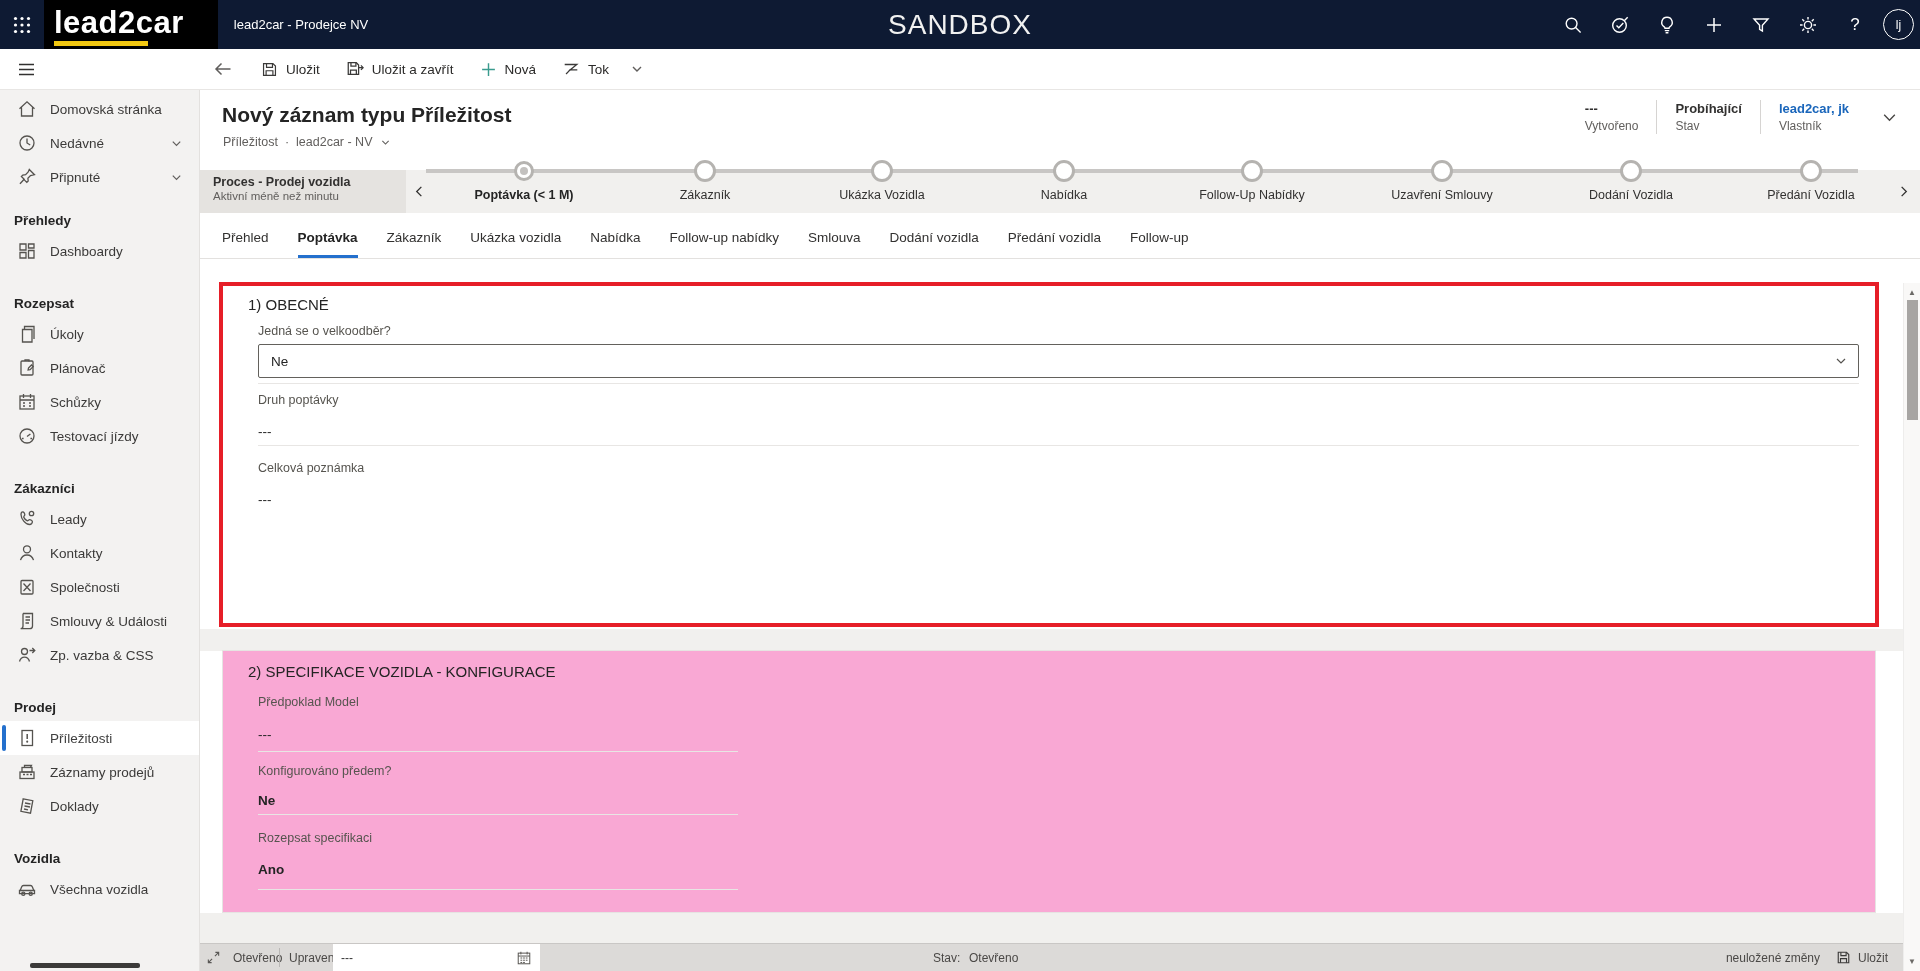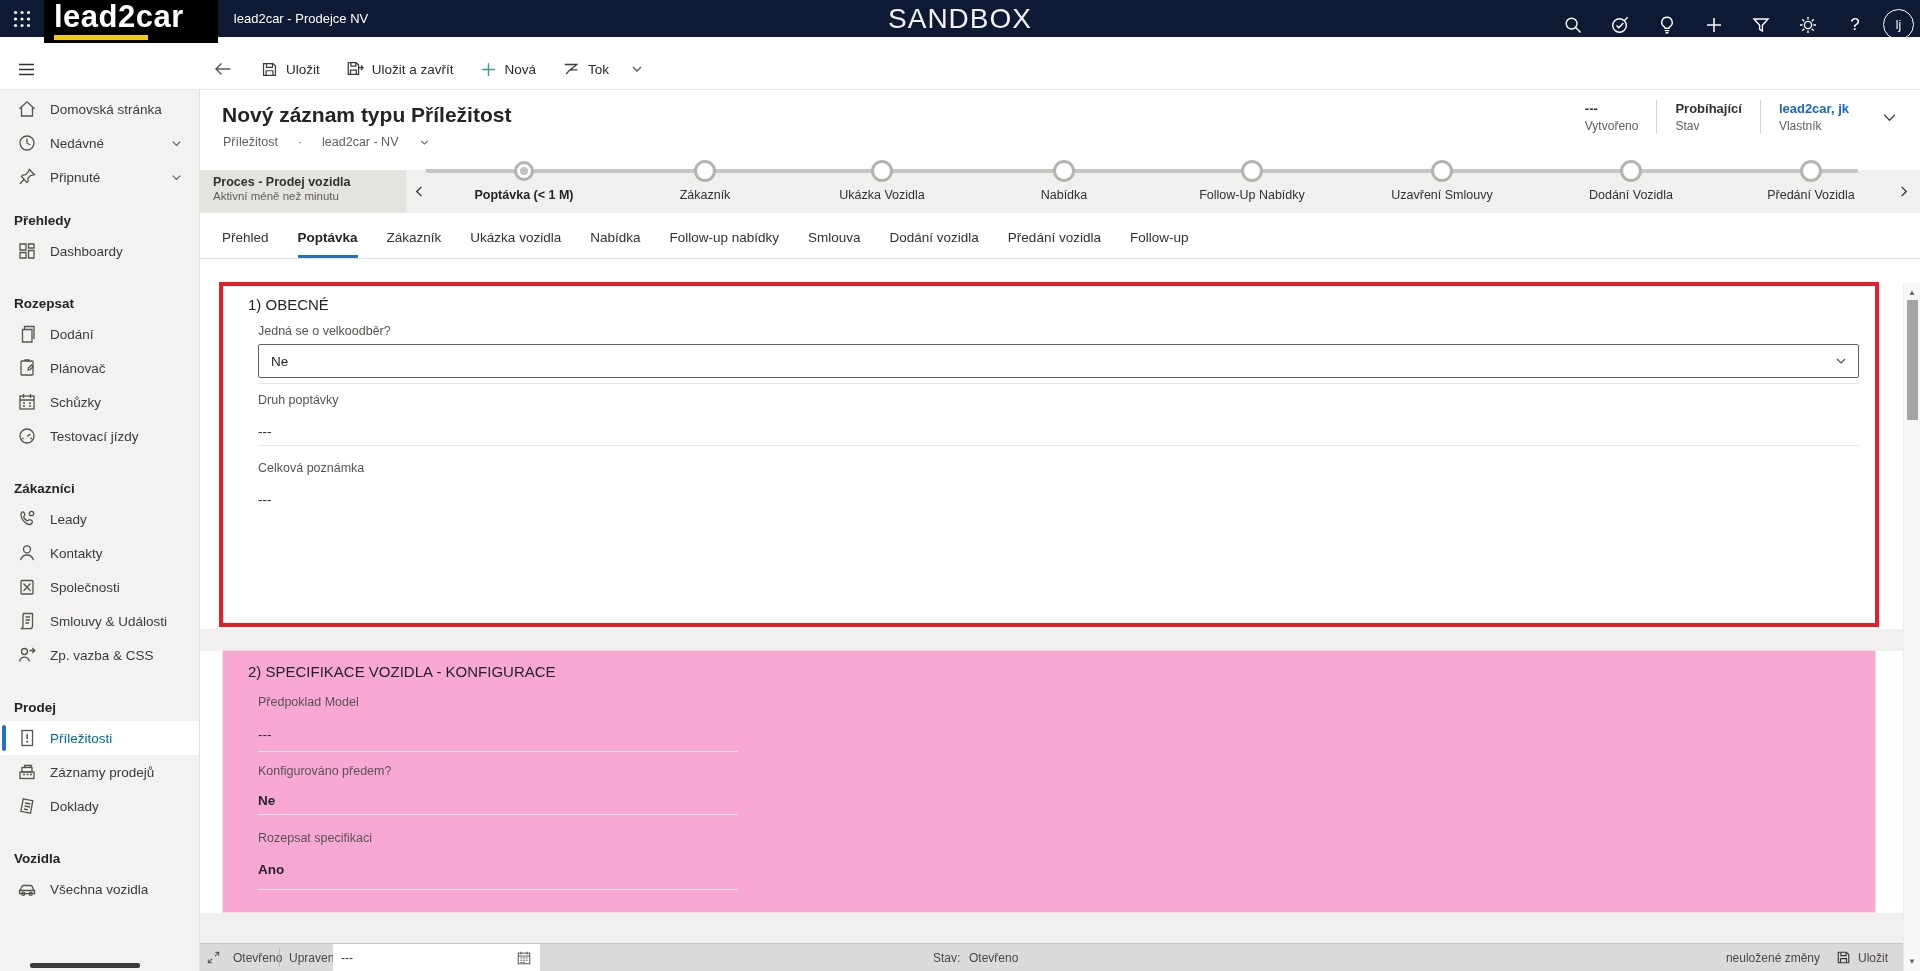--- a/index.html
+++ b/index.html
@@ -2,21 +2,21 @@
 <html><head>
 <meta charset="utf-8">
 <style>
   * { box-sizing: border-box; margin:0; padding:0; }
   html,body { width:1920px; height:971px; }
   body { font-family:"Liberation Sans", sans-serif; background:#fff; overflow:hidden; color:#323130; }
   .app { position:relative; width:1920px; height:971px; overflow:hidden; }
   svg { display:block; }
 
   
-  .topbar { position:absolute; top:0; left:0; width:1920px; height:37px; background:#0e1a33; display:flex; align-items:center; color:#fff; z-index:40; }
+  .topbar { position:absolute; top:0; left:0; width:1920px; height:49px; background:#0e1a33; display:flex; align-items:center; color:#fff; z-index:40; }
   .waffle { width:44px; height:49px; display:flex; align-items:center; justify-content:center; cursor:pointer; }
   .logo-block { position:relative; height:49px; background:#000; display:flex; align-items:center; padding:0 34px 0 10px; }
   .logo-text { font-size:31px; font-weight:bold; color:#fff; letter-spacing:.5px; line-height:1; padding-bottom:4px; }
   .logo-underline { position:absolute; left:10px; bottom:3px; width:94px; height:5px; background:#f2c811; }
   .app-name { margin-left:16px; font-size:13px; color:#ffffff; white-space:nowrap; }
   .env-banner { position:absolute; left:50%; top:50%; transform:translate(-50%,-50%); font-size:28px; font-weight:300; letter-spacing:1px; color:#f1f1f1; }
   .topbar-icons { position:absolute; right:6px; top:0; height:49px; display:flex; align-items:center; gap:9px; }
   .tb-icon { width:38px; height:40px; display:flex; align-items:center; justify-content:center; cursor:pointer; }
   .avatar { width:31px; height:31px; border:1.5px solid #fff; border-radius:50%; display:flex; align-items:center; justify-content:center; font-size:12px; color:#fff; }
 
@@ -25,30 +25,30 @@
   .hamburger { position:absolute; left:13px; width:26px; height:26px; display:flex; align-items:center; justify-content:center; cursor:pointer; }
   .back-btn { position:absolute; left:208px; width:30px; height:30px; display:flex; align-items:center; justify-content:center; cursor:pointer; }
   .cmd-items { position:absolute; left:248px; display:flex; align-items:center; height:41px; }
   .cmd-btn { display:flex; align-items:center; gap:8px; height:41px; padding:0 13px; font-size:13.5px; color:#2b2a29; cursor:pointer; }
   .cmd-chevron { padding:0 8px; cursor:pointer; }
 
   
   .sidebar { position:absolute; top:90px; left:0; width:200px; height:881px; background:#f3f2f1; border-right:1px solid #e3e1df; z-index:20; padding-top:2px; overflow:hidden; }
   .nav-item { position:relative; height:34px; display:flex; align-items:center; gap:13px; padding-left:17px; font-size:13.5px; color:#3b3a39; cursor:pointer; white-space:nowrap; }
   .nav-item .chev { position:absolute; right:16px; }
-  .nav-item.selected { background:#fff; color:#0369a1; }
+  .nav-item.selected { background:#fff; color:#404040; }
   .nav-item.selected::before { content:""; position:absolute; left:2px; top:4px; bottom:4px; width:4px; background:#2470cd; border-radius:2px; }
   .nav-group-label { height:28px; margin-top:21px; display:flex; align-items:center; padding-left:14px; font-size:13.5px; font-weight:bold; color:#242424; }
   .nav-group-label.first { margin-top:12px; }
   .sidebar-hthumb { position:absolute; bottom:3px; left:30px; width:110px; height:5px; background:#3b3a39; border-radius:2px; }
 
   
   .hdr { position:absolute; top:90px; left:200px; width:1720px; height:80px; background:#fff; }
   .hdr-title { position:absolute; left:22px; top:13px; font-size:21px; font-weight:bold; color:#242424; }
-  .hdr-sub { position:absolute; left:23px; top:45px; display:flex; align-items:center; gap:20px; font-size:12.5px; color:#605e5c; }
+  .hdr-sub { position:absolute; left:23px; top:45px; display:flex; align-items:center; gap:7px; font-size:12.5px; color:#605e5c; }
   .hdr-stats { position:absolute; right:22px; top:10px; display:flex; align-items:center; }
   .stat { padding:0 18px; }
   .stat-value { font-size:13px; font-weight:bold; color:#323130; white-space:nowrap; }
   .stat-value.link { color:#1a66bb; cursor:pointer; }
   .stat-label { font-size:12px; color:#605e5c; margin-top:3px; }
   .stat-divider { width:1px; height:34px; background:#d6d4d2; }
   .hdr-chevron { margin-left:14px; cursor:pointer; }
 
   
   .bpf { position:absolute; top:170px; left:200px; width:1720px; height:43px; background:#f1f0ee; }
@@ -282,21 +282,21 @@
     </div>
 
     <div class="nav-group-label">Rozepsat</div>
     <div class="nav-item">
       <span>
           <svg width="20" height="20" viewBox="0 0 20 20" fill="none" stroke="#55534f" stroke-width="1.3">
             <path d="M5.5 5.5h9.5V18H5.5z"></path>
             <path d="M7.5 5.5V2.5h9.5V15"></path>
           </svg>
         </span>
-      <span>Dodání</span>
+      <span>Úkoly</span>
     </div>
     <div class="nav-item">
       <span>
           <svg width="20" height="20" viewBox="0 0 20 20" fill="none" stroke="#55534f" stroke-width="1.3">
             <rect x="4" y="3" width="12" height="14" rx="1"></rect>
             <path d="M8 3V2h4v1.5"></path>
             <path d="M11.5 10l3-3 1.6 1.6-3 3-2 .4z"></path>
           </svg>
         </span>
       <span>Plánovač</span>

